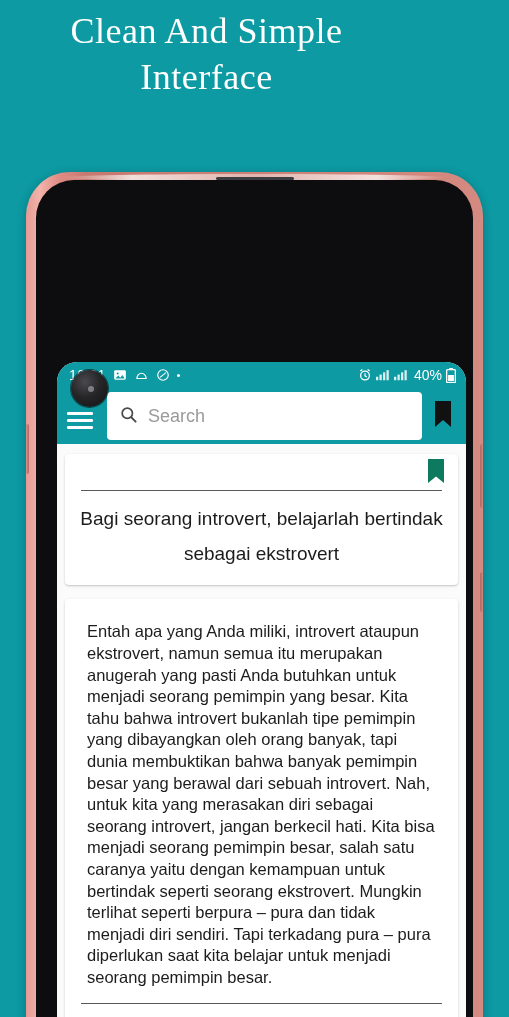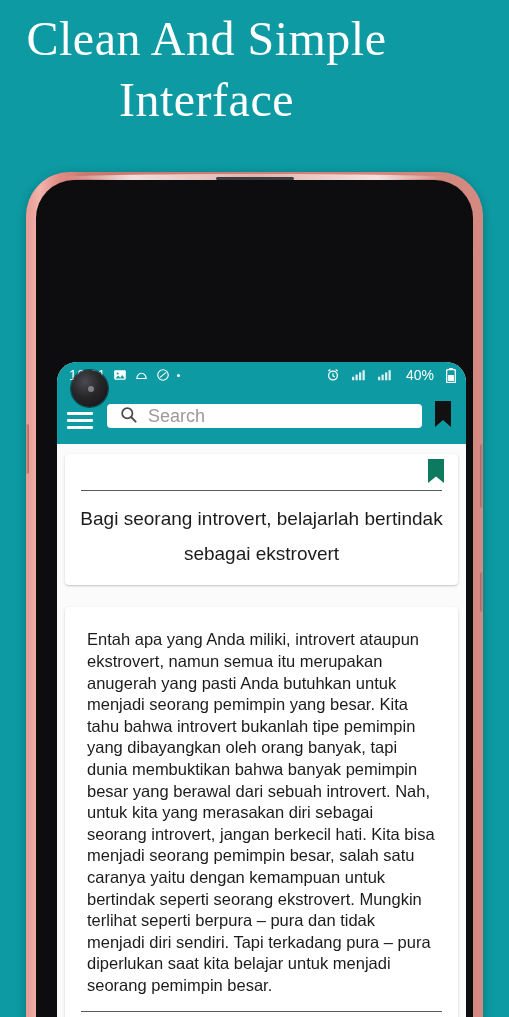--- a/index.html
+++ b/index.html
@@ -17,21 +17,21 @@
 
   
   .promo-headline {
     position: absolute;
     top: 8px;
     left: 0;
     width: 413px;
     text-align: center;
     color: #ffffff;
     font-family: "Liberation Serif", serif;
-    font-size: 48px;
+    font-size: 36px;
     line-height: 1.28;
     letter-spacing: 0.5px;
     white-space: pre-line;
   }
 
   
   .phone {
     position: absolute;
     left: 26px;
     top: 172px;
@@ -114,21 +114,21 @@
     align-items: center;
     padding: 0 10px 0 12px;
     font-size: 13px;
     box-sizing: border-box;
   }
   .status-left, .status-right {
     display: flex;
     align-items: center;
     gap: 7px;
   }
-  .status-right { margin-left: auto; gap: 12px; }
+  .status-right { margin-left: auto; gap: 4px; }
   .status-time { font-size: 14px; letter-spacing: .3px; }
   .sb-icon { display: inline-flex; align-items: center; }
   .battery-pct { font-size: 14px; margin-left: 2px; }
   .status-dot {
     width: 3px; height: 3px; border-radius: 50%;
     background: #ffffff; display: inline-block;
   }
 
   
   .app-bar {
@@ -156,21 +156,21 @@
     height: 3px;
     background: #ffffff;
     border-radius: 1px;
   }
   .hamburger span:nth-child(1) { width: 26px; }
   .hamburger span:nth-child(2) { width: 26px; }
   .hamburger span:nth-child(3) { width: 26px; }
 
   .search-field {
     flex: 1 1 auto;
-    height: 24px;
+    height: 48px;
     background: #ffffff;
     border-radius: 4px;
     display: flex;
     align-items: center;
     padding: 0 12px;
     box-sizing: border-box;
     margin: 0 10px 0 4px;
   }
   .search-placeholder {
     color: #9a9a9a;
@@ -209,21 +209,21 @@
     height: 760px;
   }
   .card {
     background: #ffffff;
     border-radius: 4px;
     box-shadow: 0 1px 3px rgba(0,0,0,.16), 0 1px 1px rgba(0,0,0,.08);
     box-sizing: border-box;
   }
   .title-card {
     padding: 8px 12px 14px 12px;
-    margin-bottom: 22px;
+    margin-bottom: 14px;
   }
   .title-card-top {
     display: flex;
     justify-content: flex-end;
     height: 24px;
     align-items: center;
   }
   .divider {
     height: 1px;
     background: #5a5a5a;

